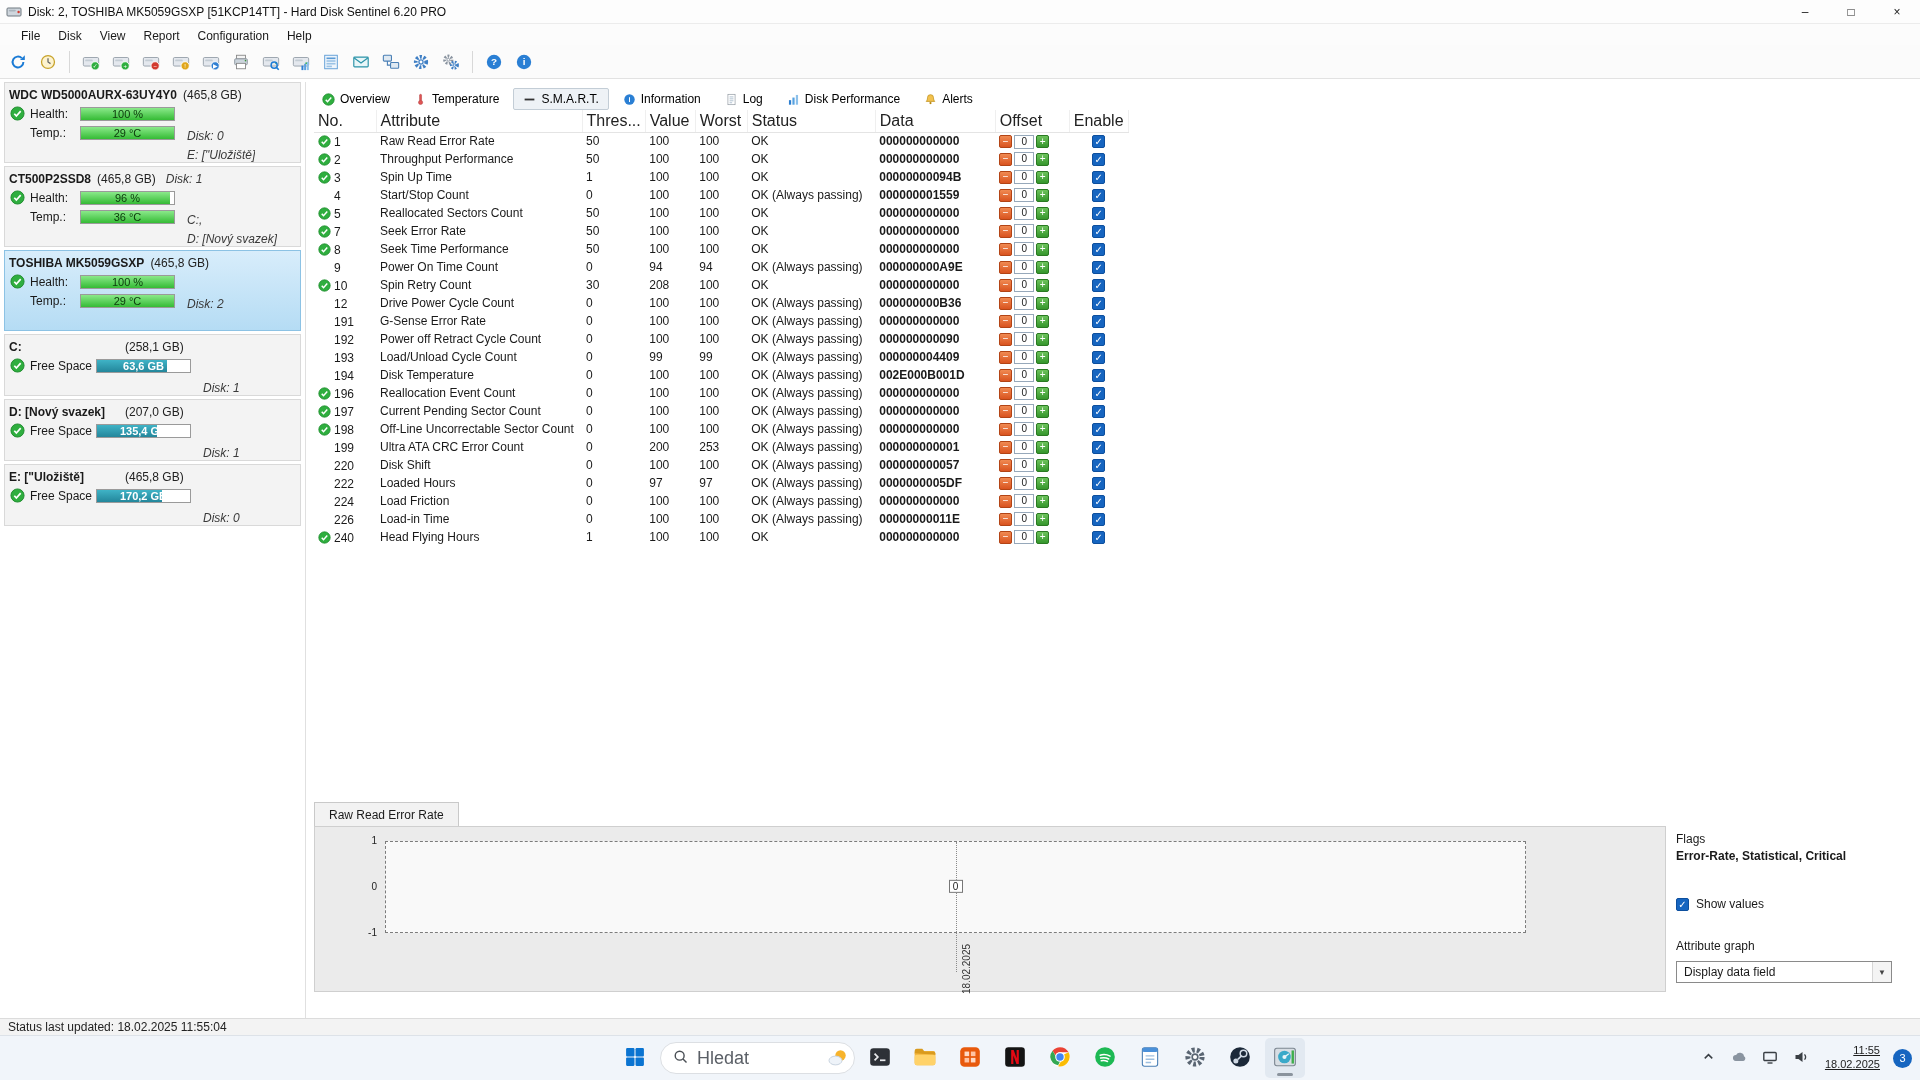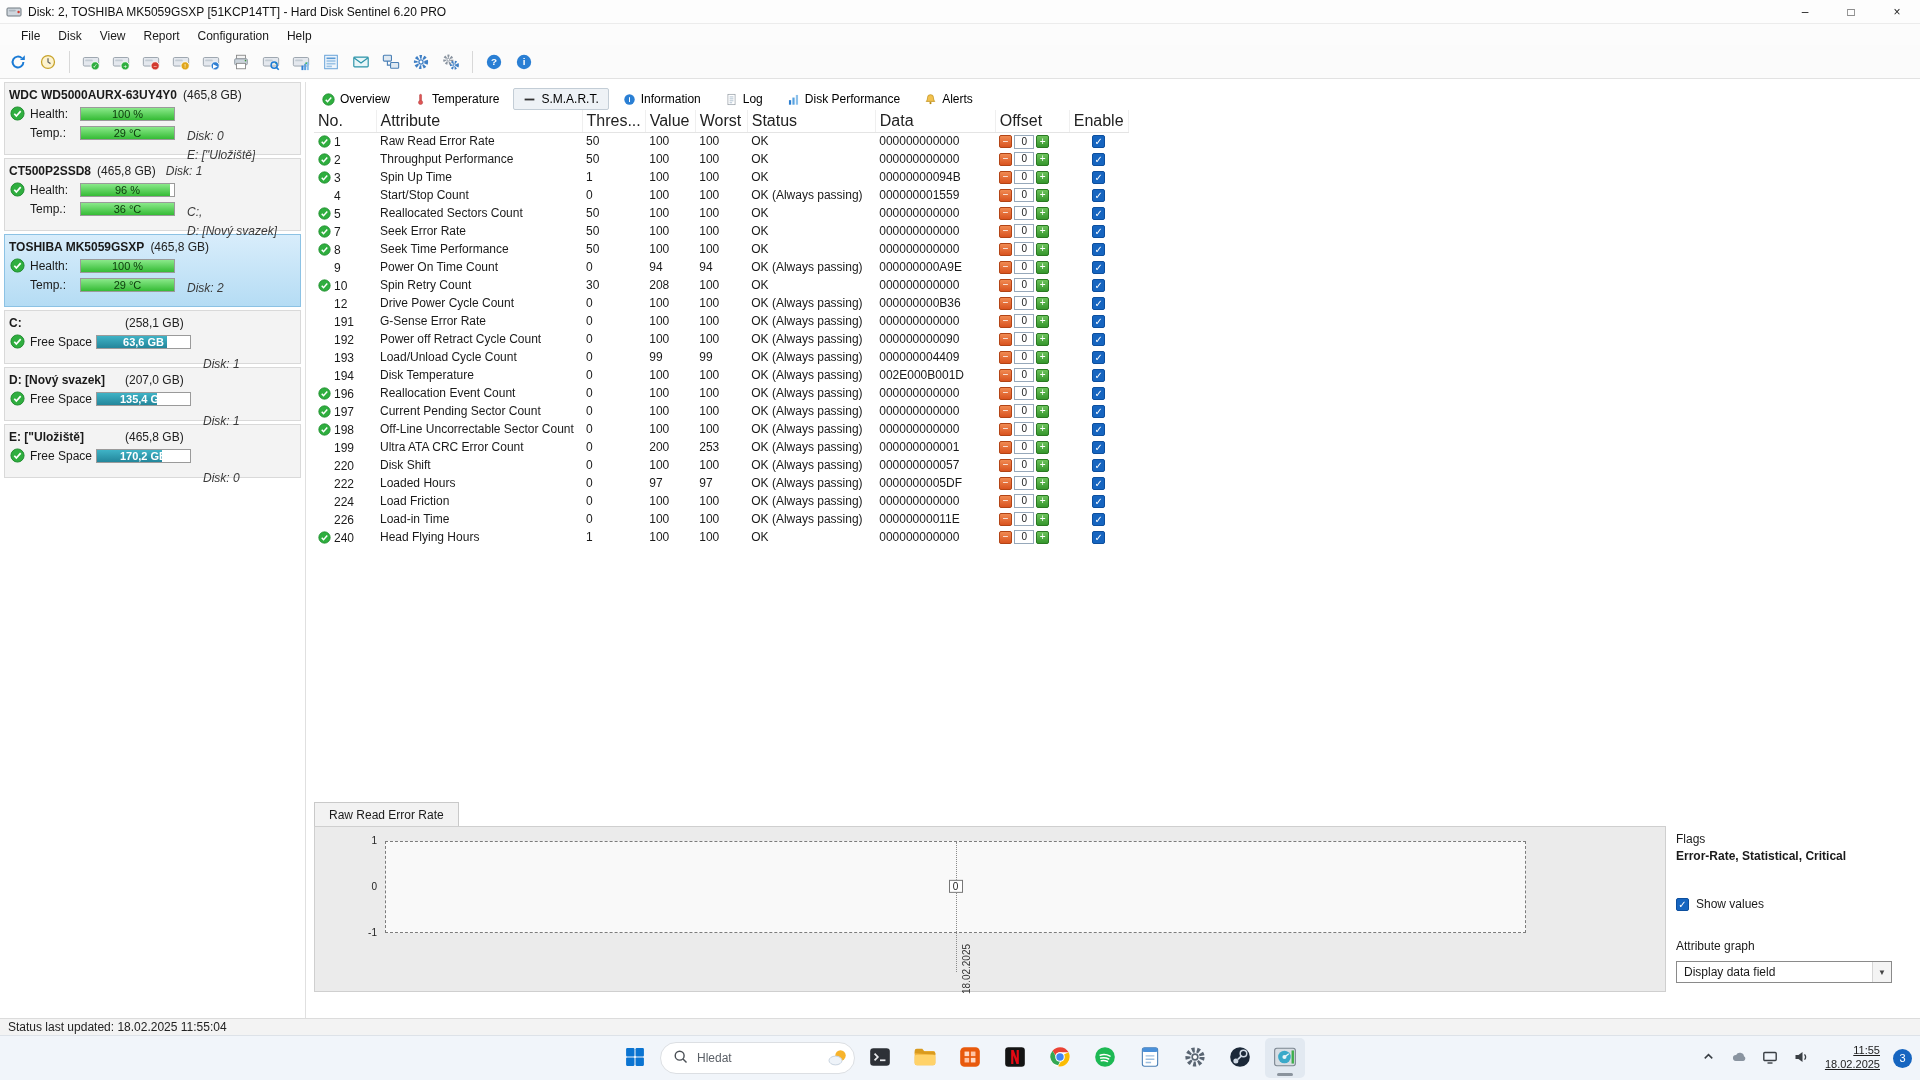--- a/index.html
+++ b/index.html
@@ -19,21 +19,21 @@
   .mi { padding:2px 9px; font-size:12px; }
 
   
   .toolbar { position:absolute; top:45px; left:0; right:0; height:34px; background:#fbfbfb; border-bottom:1px solid #e2e2e2; display:flex; align-items:center; padding-left:4px; gap:2px; }
   .tbtn { width:28px; height:28px; border:1px solid transparent; background:transparent; border-radius:3px; display:flex; align-items:center; justify-content:center; }
   .tic { display:flex; }
   .tsep { width:1px; height:22px; background:#d8d8d8; margin:0 5px; }
 
   
   .sidebar { position:absolute; left:2px; top:82px; width:301px; bottom:62px; background:#fff; overflow:hidden; }
-  .ditem, .pitem { margin:0 2px 3px 2px; background:#f3f3f3; border:1px solid #d9d9d9; padding:3px 6px 12px 4px; }
+  .ditem, .pitem { margin:0 2px 3px 2px; background:#f3f3f3; border:1px solid #d9d9d9; padding:3px 6px 20px 4px; }
   .ditem.sel { background:linear-gradient(#d8edfb,#b5dcf4); border-color:#8cc2e4; }
   .dhead { height:18px; line-height:18px; white-space:nowrap; overflow:hidden; }
   .dname { font-weight:bold; font-size:12px; }
   .dsize { margin-left:6px; color:#222; }
   .dright { margin-left:10px; font-style:italic; color:#3a3a3a; }
   .drow { display:flex; align-items:center; height:19px; gap:4px; white-space:nowrap; }
   .chk { width:17px; display:flex; align-items:center; justify-content:center; }
   .chk.empty { visibility:hidden; }
   .dlbl { width:46px; font-size:12px; }
   .plbl { width:62px; font-size:12px; }
@@ -55,21 +55,21 @@
 
   
   .table-wrap { position:absolute; top:28px; left:0; right:0; bottom:216px; overflow:hidden; padding-left:8px; }
   table.smart { border-collapse:collapse; table-layout:fixed; }
   table.smart th { font-weight:normal; text-align:left; font-size:16px; color:#222; height:22px; border-bottom:1px solid #e4e4e4; border-right:1px solid #efefef; padding:0 4px; white-space:nowrap; overflow:hidden; }
   table.smart td { height:18px; font-size:12px; padding:0 4px; white-space:nowrap; overflow:hidden; vertical-align:middle; }
   .w-no{width:62px} .w-attr{width:206px} .w-th{width:56px} .w-val{width:50px} .w-wo{width:52px} .w-st{width:128px} .w-da{width:120px} .w-of{width:74px} .w-en{width:46px}
   td.cno { padding-left:2px; }
   .rchk { display:inline-flex; width:16px; justify-content:flex-start; vertical-align:middle; }
   .num { vertical-align:middle; }
-  td.cd { font-weight:normal; }
+  td.cd { font-weight:bold; }
   td.co { padding:0 2px; }
   .ob { width:13px; height:13px; border-radius:2px; color:#fff; font-size:10px; line-height:10px; padding:0; vertical-align:middle; font-family:inherit; }
   .ob.minus { background:linear-gradient(#f08a52,#d9531f); border:1px solid #b34415; }
   .ob.plus  { background:linear-gradient(#6cc25b,#35962c); border:1px solid #2a7a22; }
   .obox { display:inline-block; width:20px; height:14px; border:1px solid #96a8ba; background:#fff; font-size:10px; line-height:12px; text-align:center; margin:0 2px; vertical-align:middle; }
   td.ce { text-align:center; }
   .cb { display:inline-block; width:13px; height:13px; background:#1665c0; border:1px solid #0d4f9e; border-radius:2px; color:#fff; font-size:10px; line-height:12px; text-align:center; vertical-align:middle; }
 
   
   .graph-area { position:absolute; left:0; right:0; bottom:0; height:216px; background:#fff; }
@@ -92,21 +92,21 @@
   
   .statusbar { position:absolute; left:0; right:0; top:1018px; height:17px; background:#f3f3f3; border-top:1px solid #dcdcdc; font-size:12px; line-height:16px; padding-left:8px; color:#222; }
 
   
   .taskbar { position:absolute; left:0; right:0; top:1035px; height:45px; background:#f1f5fa; border-top:1px solid #dde2e8; }
   .tb-center { position:absolute; left:50%; top:0; bottom:0; transform:translateX(-50%); display:flex; align-items:center; gap:5px; }
   .tb-btn { position:relative; width:40px; height:40px; border:none; background:transparent; border-radius:5px; display:flex; align-items:center; justify-content:center; }
   .tb-btn.active { background:#e2e9f1; }
   .tb-btn.active::after { content:""; position:absolute; bottom:2px; left:50%; transform:translateX(-50%); width:16px; height:3px; border-radius:2px; background:#8a939d; }
   .searchpill { height:32px; width:195px; border-radius:16px; background:#fff; border:1px solid #dcdfe3; display:flex; align-items:center; gap:8px; padding:0 4px 0 12px; }
-  .searchpill .stxt { color:#5a5f66; font-size:12px; }
+  .searchpill .stxt { color:#5a5f66; font-size:18px; }
   .searchpill .wic { margin-left:auto; display:flex; }
   .tray { position:absolute; right:8px; top:0; bottom:0; display:flex; align-items:center; gap:9px; }
   .trbtn { border:none; background:transparent; padding:3px; border-radius:4px; display:flex; align-items:center; }
   .clockblk { text-align:right; font-size:11px; line-height:1.25; color:#1c1c1c; padding:2px 4px; border-radius:4px;text-decoration:underline; }
   .badge { width:19px; height:19px; border-radius:50%; background:#1665c0; color:#fff; font-size:11px; display:flex; align-items:center; justify-content:center; border:none; }
 </style>
 </head>
 <body>
 
 <div class="app">

